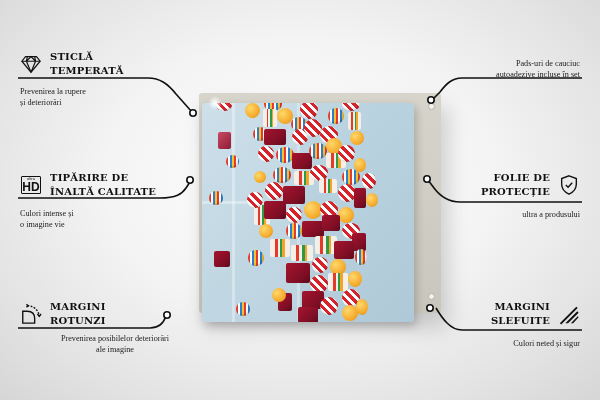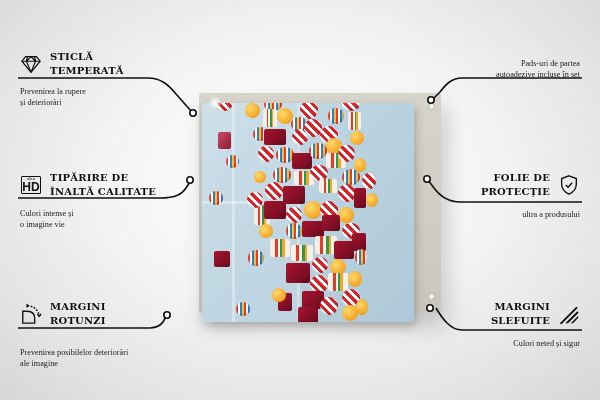--- a/index.html
+++ b/index.html
@@ -252,29 +252,29 @@
           <path d="M8 3 C14 3 20 7 21 14" stroke-dasharray="2 1.6"></path>
           <path d="M19 12 L21 14.5 L23 12"></path>
           <path d="M7 1.5 L9 3 L7 4.5"></path>
         </svg>
       </span>
       <div class="title">
         <span>MARGINI</span>
         <span>ROTUNZI</span>
       </div>
     </div>
-    <div class="desc" style="margin-top:19px;">
+    <div class="desc" style="margin-top:5px;text-align:center;">
       <span>Prevenirea posibilelor deteriorări</span>
       <span>ale imagine</span>
     </div>
   </div>
 
   <div class="feature right" style="left:390px; top:50px;">
     <div class="desc" style="margin-top:8px; margin-right:0;">
-      <span>Pads-uri de partea</span>
+      <span>Pads-uri de cauciuc</span>
       <span>autoadezive incluse în set</span>
     </div>
   </div>
 
   <div class="feature right" style="left:390px; top:171px;">
     <div class="head">
       <div class="title">
         <span>FOLIE DE</span>
         <span>PROTECȚIE</span>
       </div>

